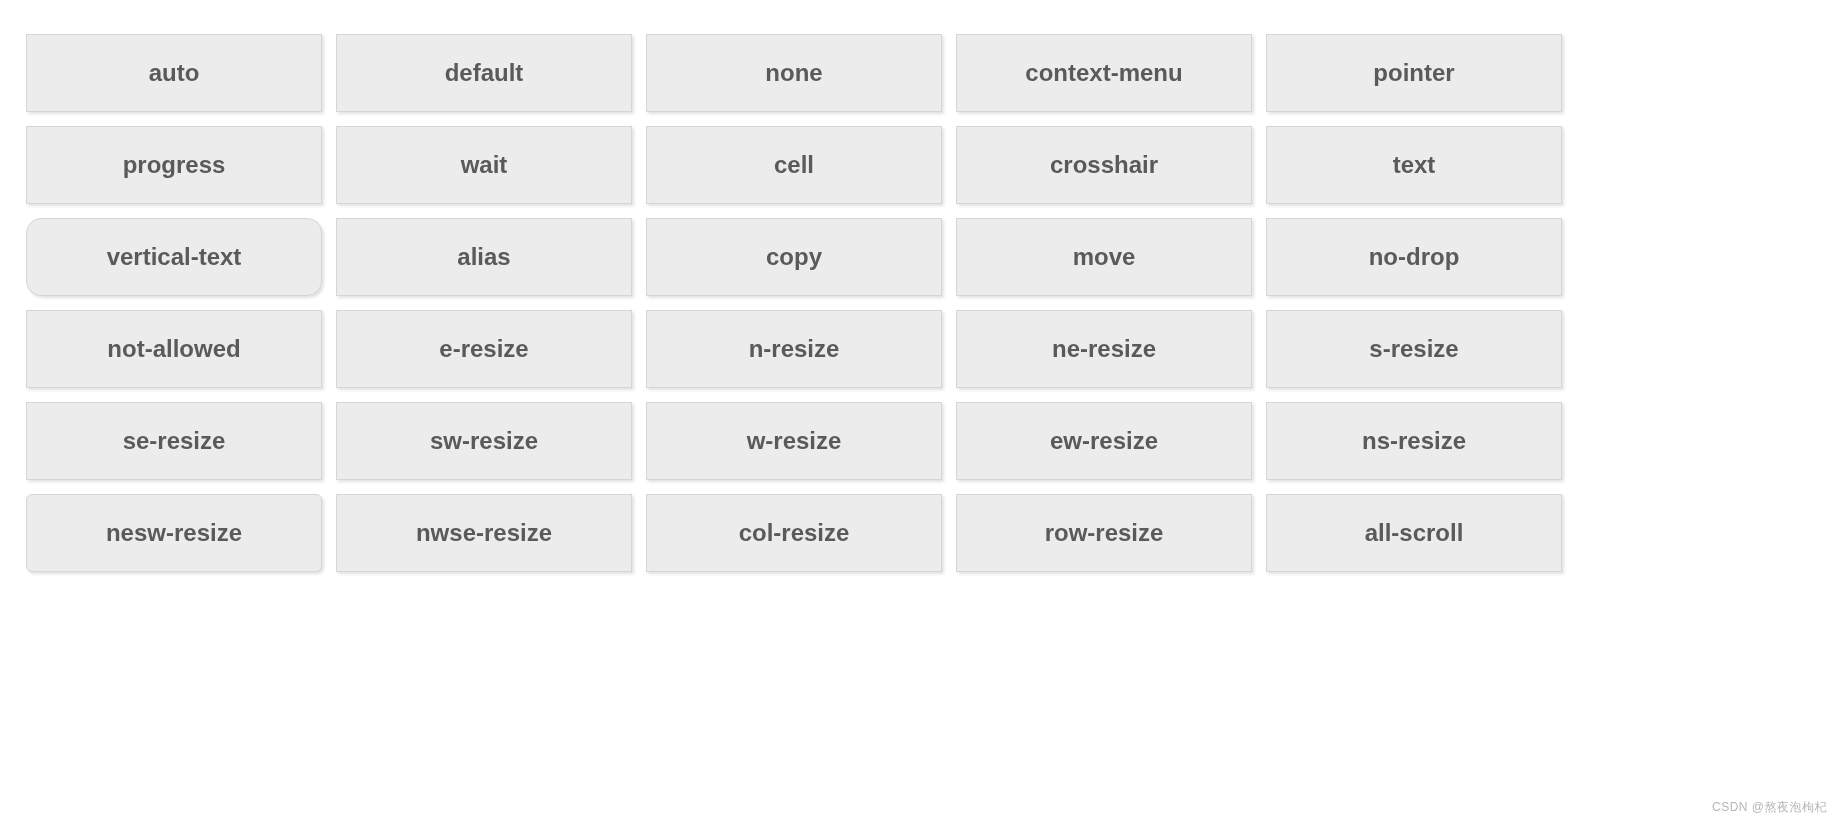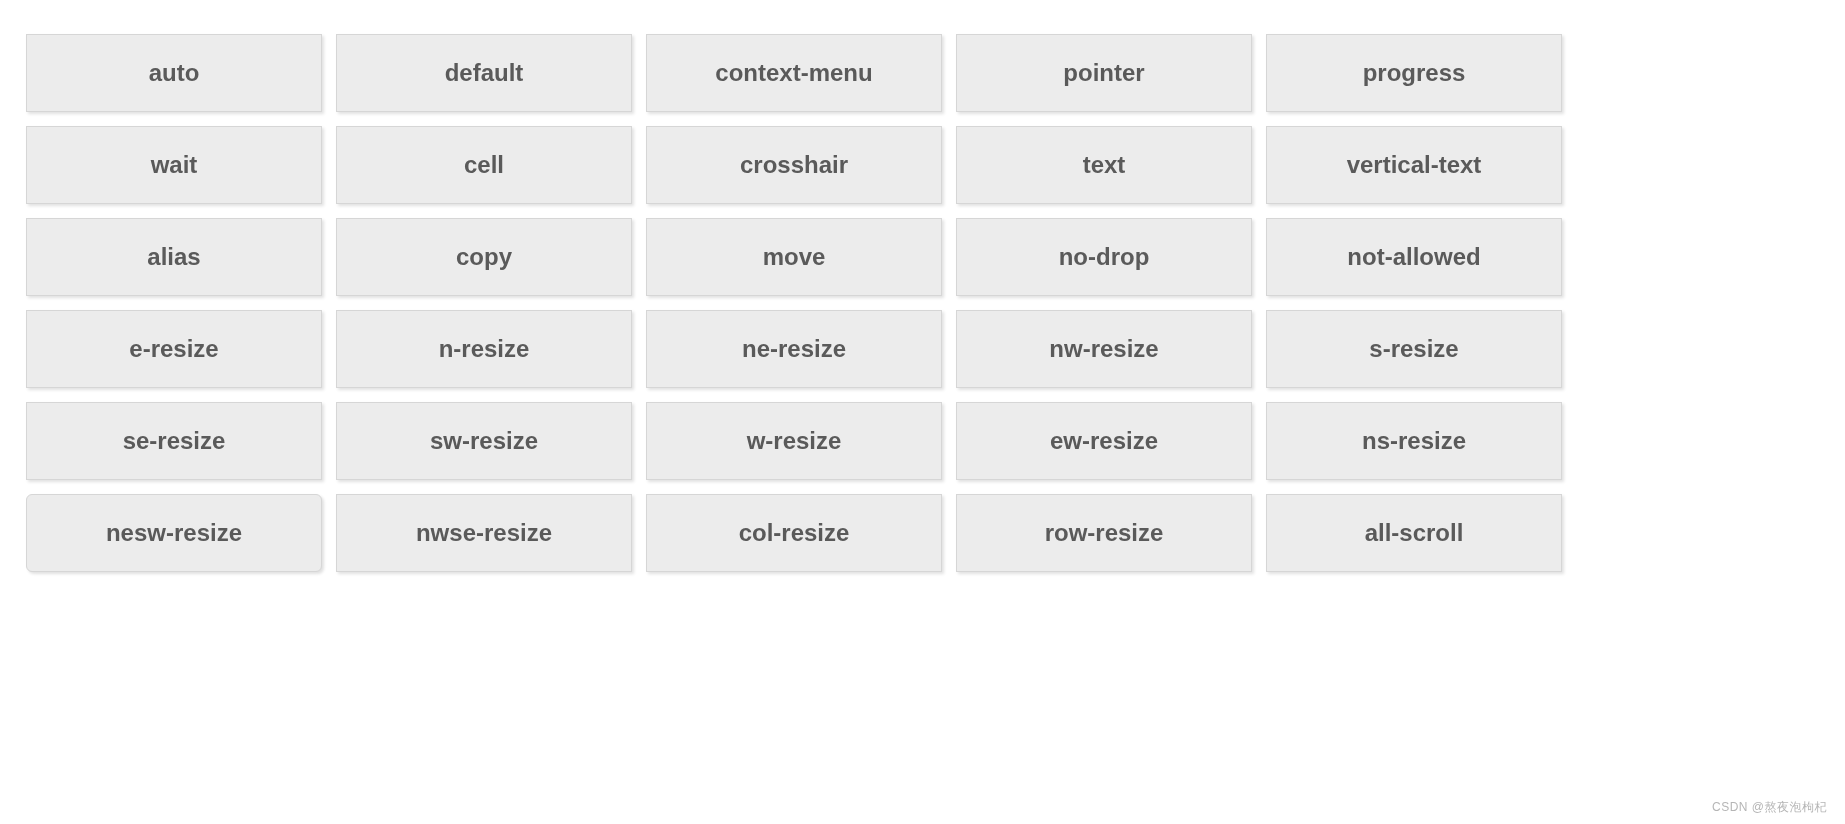--- a/index.html
+++ b/index.html
@@ -43,37 +43,37 @@
       font-family: "Microsoft YaHei", sans-serif;
       letter-spacing: 0.5px;
     }
   </style>
 </head>
 <body>
 
 <div class="grid">
     <div class="cursor-cell" style="cursor: auto;">auto</div>
     <div class="cursor-cell" style="cursor: default;">default</div>
+    <div class="cursor-cell" style="cursor: none;">none</div>
     <div class="cursor-cell" style="cursor: context-menu; text-align: center;">context-menu</div>
     <div class="cursor-cell" style="cursor: pointer;">pointer</div>
     <div class="cursor-cell" style="cursor: progress;">progress</div>
     <div class="cursor-cell" style="cursor: wait;">wait</div>
     <div class="cursor-cell" style="cursor: cell;">cell</div>
     <div class="cursor-cell" style="cursor: crosshair;">crosshair</div>
     <div class="cursor-cell" style="cursor: text;">text</div>
-    <div class="cursor-cell" style="cursor: vertical-text;">vertical-text</div>
+    <div class="cursor-cell" style="cursor: vertical-text; border-radius: 15px;">vertical-text</div>
     <div class="cursor-cell" style="cursor: alias;">alias</div>
     <div class="cursor-cell" style="cursor: copy;">copy</div>
     <div class="cursor-cell" style="cursor: move; text-align: right;">move</div>
     <div class="cursor-cell" style="cursor: no-drop;">no-drop</div>
     <div class="cursor-cell" style="cursor: not-allowed;">not-allowed</div>
     <div class="cursor-cell" style="cursor: e-resize;">e-resize</div>
     <div class="cursor-cell" style="cursor: n-resize;">n-resize</div>
     <div class="cursor-cell" style="cursor: ne-resize;">ne-resize</div>
-    <div class="cursor-cell" style="cursor: nw-resize;">nw-resize</div>
     <div class="cursor-cell" style="cursor: s-resize;">s-resize</div>
     <div class="cursor-cell" style="cursor: se-resize;">se-resize</div>
     <div class="cursor-cell" style="cursor: sw-resize;">sw-resize</div>
     <div class="cursor-cell" style="cursor: w-resize;">w-resize</div>
     <div class="cursor-cell" style="cursor: ew-resize;">ew-resize</div>
     <div class="cursor-cell" style="cursor: ns-resize;">ns-resize</div>
     <div class="cursor-cell" style="cursor: nesw-resize; border-radius: 6px;">nesw-resize</div>
     <div class="cursor-cell" style="cursor: nwse-resize;">nwse-resize</div>
     <div class="cursor-cell" style="cursor: col-resize;">col-resize</div>
     <div class="cursor-cell" style="cursor: row-resize;">row-resize</div>

